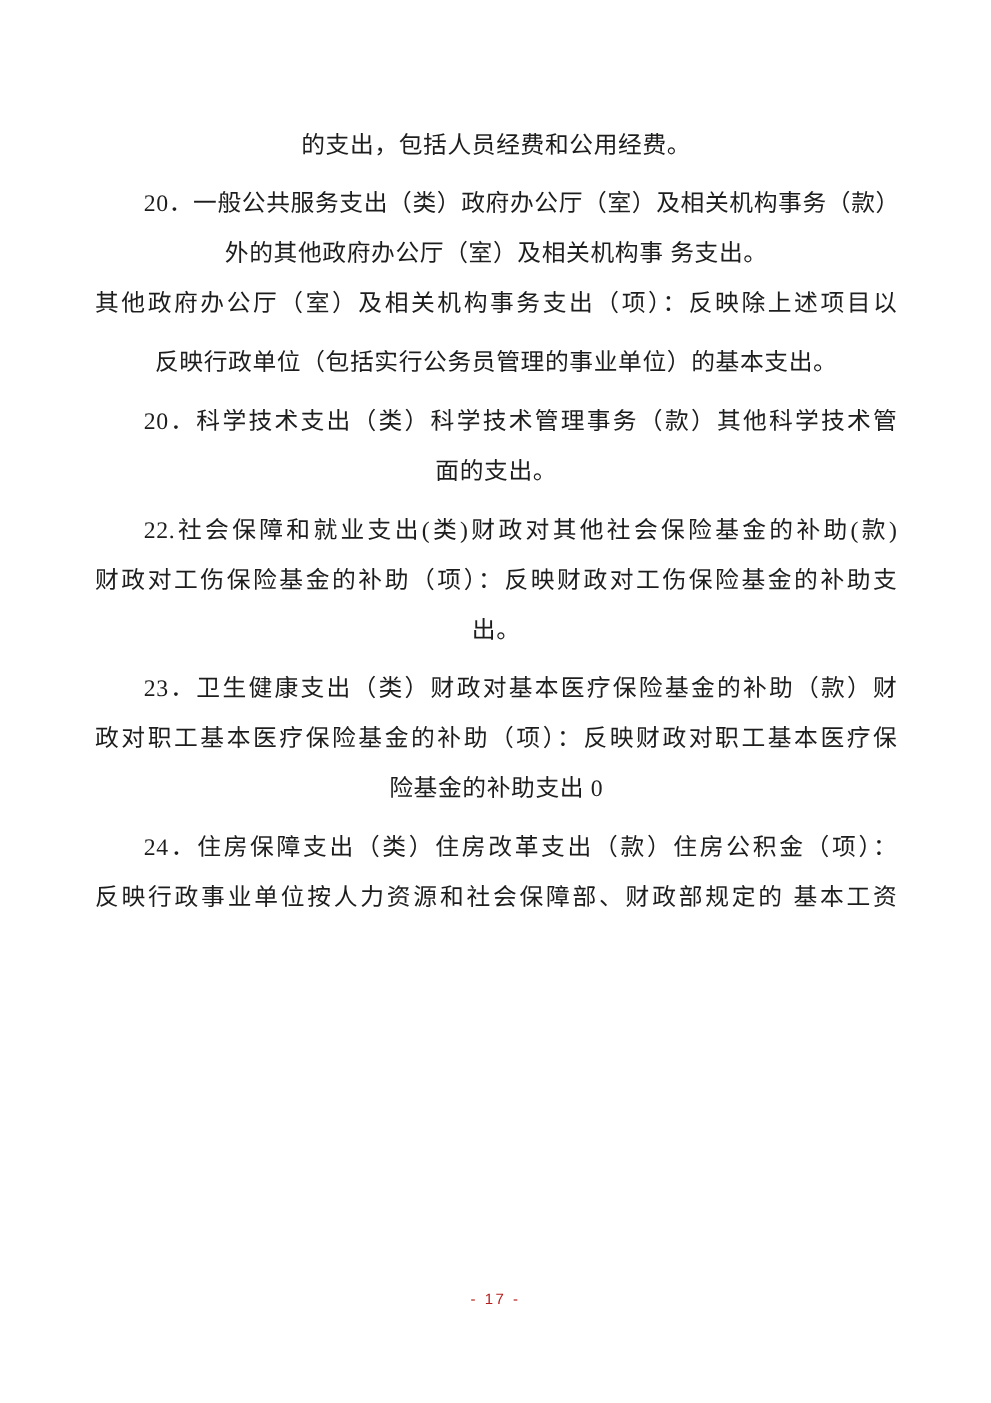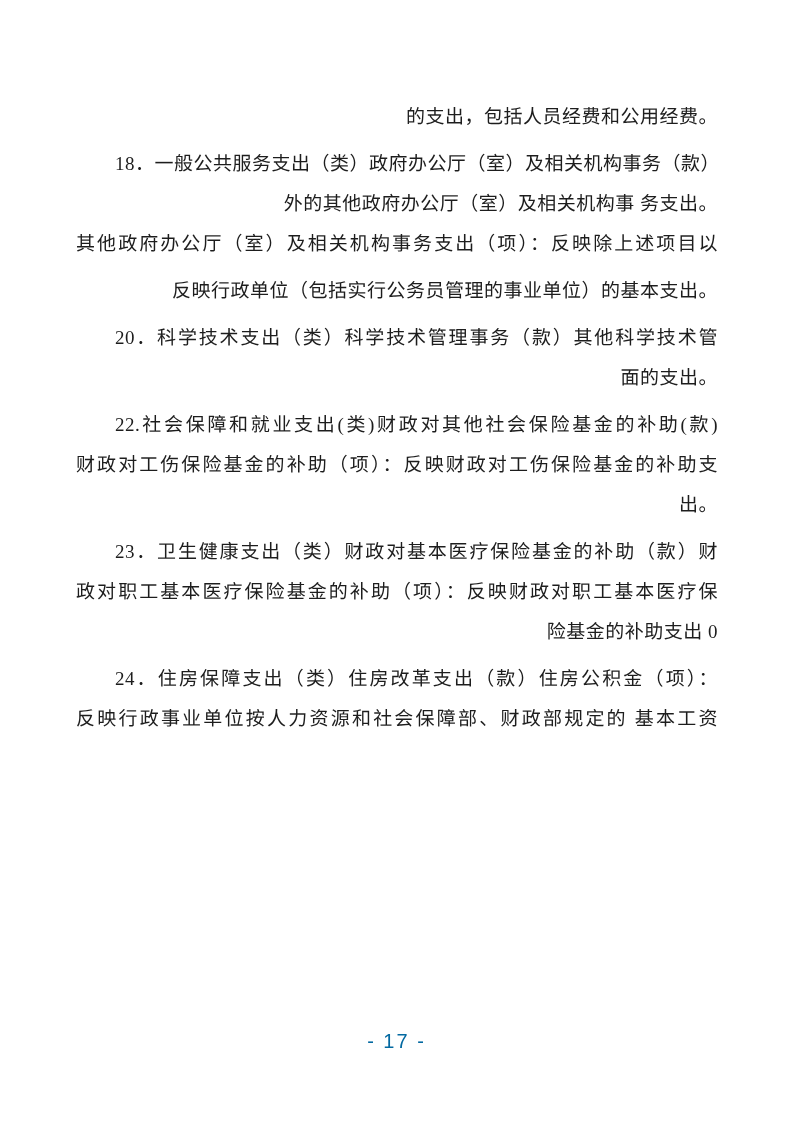--- a/index.html
+++ b/index.html
@@ -24,59 +24,59 @@
   }
   .para {
     margin: 0 0 7px 0;
     padding: 0;
   }
   .ln {
     height: 40px;
     line-height: 40px;
     font-size: 19px;
     letter-spacing: 0.5px;
-    text-align: right;
+    text-align: center;
   }
   
   .fill {
     text-align: justify;
     text-align-last: justify;
     text-justify: inter-character;
   }
   
   .ps {
     text-indent: 2.05em;
   }
   .footer {
     position: absolute;
     top: 1030px;
     left: 0;
     width: 100%;
     text-align: center;
   }
   .page-number {
-    font-size: 20px;
+    font-size: 12px;
     letter-spacing: 2px;
-    color: #0369a1;
+    color: #b91c1c;
     font-family: "Liberation Sans", sans-serif;
   }
 </style>
 </head>
 <body>
 
 <div class="page">
 
   <div class="doc-body">
 
     <div class="para">
       <div class="ln">的支出，包括人员经费和公用经费。</div>
     </div>
 
     <div class="para">
-      <div class="ln ps fill">18．一般公共服务支出（类）政府办公厅（室）及相关机构事务（款）</div>
+      <div class="ln ps fill">20．一般公共服务支出（类）政府办公厅（室）及相关机构事务（款）</div>
       <div class="ln">外的其他政府办公厅（室）及相关机构事 务支出。</div>
       <div class="ln fill">其他政府办公厅（室）及相关机构事务支出（项）：反映除上述项目以</div>
     </div>
 
     <div class="para">
       <div class="ln">反映行政单位（包括实行公务员管理的事业单位）的基本支出。</div>
     </div>
 
     <div class="para">
       <div class="ln ps fill">20．科学技术支出（类）科学技术管理事务（款）其他科学技术管</div>

